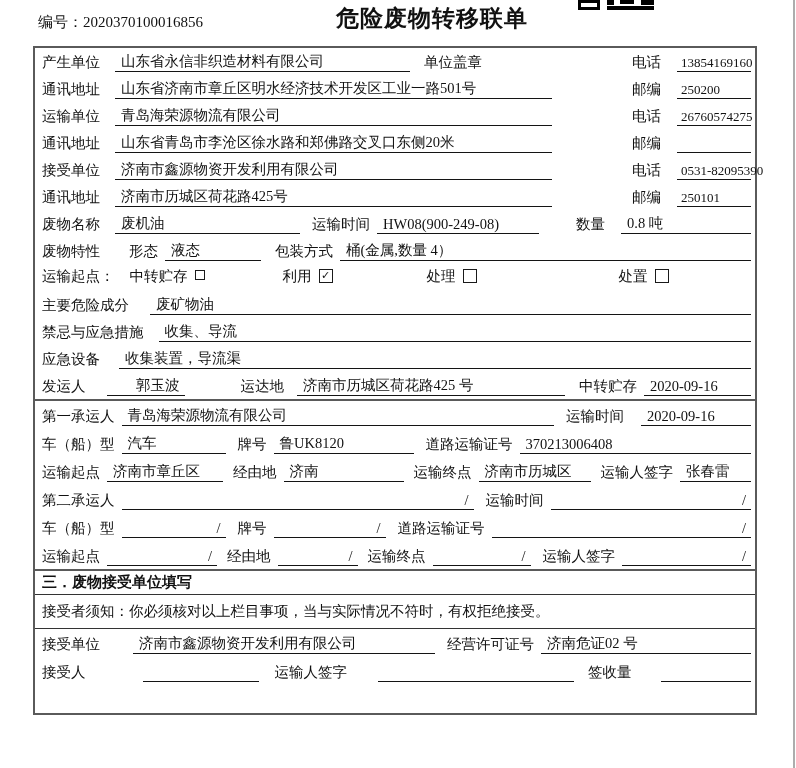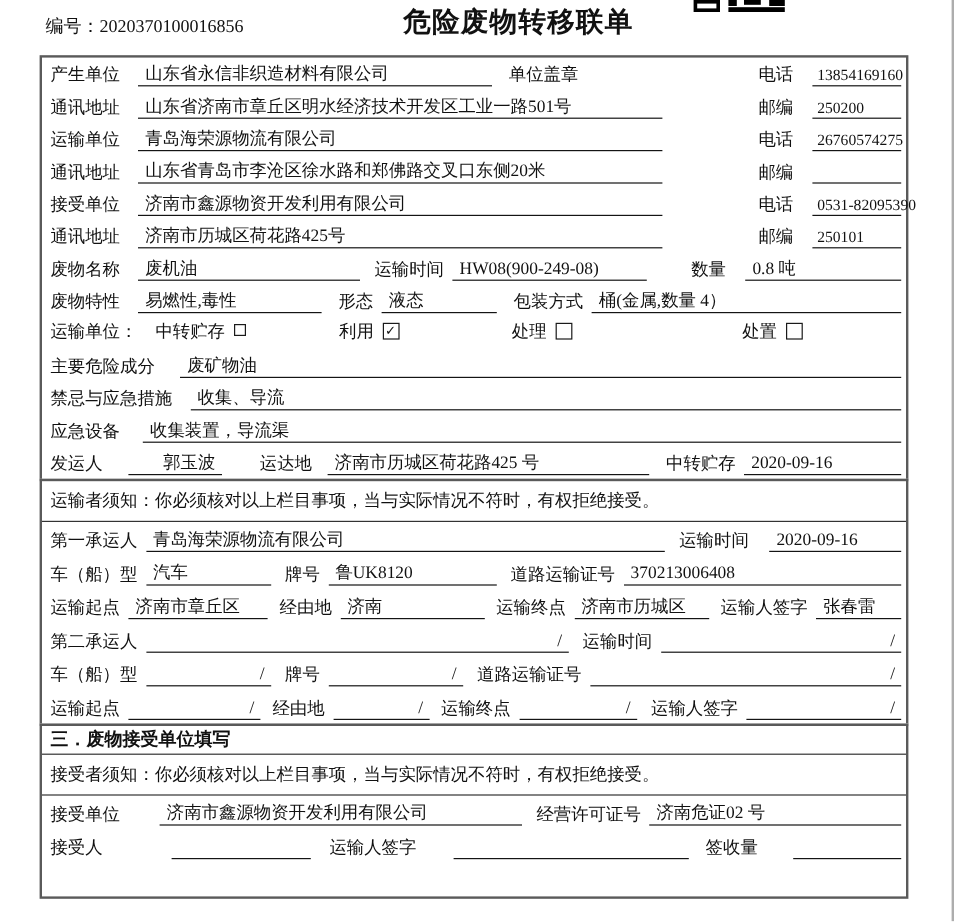--- a/index.html
+++ b/index.html
@@ -119,29 +119,28 @@
       <span class="lbl lw">废物名称</span>
       <span class="u" style="width:185px">废机油</span>
       <span class="lbl" style="margin-left:12px">运输时间</span>
       <span class="u" style="width:162px">HW08(900-249-08)</span>
       <span class="lbl rl">数量</span>
       <span class="u" style="width:130px;margin-left:9px">0.8 吨</span>
     </div>
 
     <div class="row">
       <span class="lbl lw">废物特性</span>
-      <span class="u" style="width:153px">易燃性,毒性</span>
       <span class="lbl" style="margin-left:14px">形态</span>
       <span class="u" style="width:96px">液态</span>
       <span class="lbl" style="margin-left:14px">包装方式</span>
       <span class="u fx">桶(金属,数量 4）</span>
     </div>
 
     <div class="row" style="align-items:center">
-      <span class="lbl">运输单位：</span>
+      <span class="lbl">运输起点：</span>
       <span class="opt" style="margin-left:8px">
         <span>中转贮存</span>
         <span class="cb sm"></span>
       </span>
       <span class="opt" style="margin-left:78px">
         <span>利用</span>
         <span class="cb checked">✓</span>
       </span>
       <span class="opt" style="margin-left:94px">
         <span>处理</span>
@@ -164,29 +163,28 @@
     </div>
 
     <div class="row">
       <span class="lbl">应急设备</span>
       <span class="u fx" style="margin-left:12px">收集装置，导流渠</span>
     </div>
 
     <div class="row">
       <span class="lbl">发运人</span>
       <span class="u c" style="width:78px;margin-left:14px">郭玉波</span>
-      <span class="lbl" style="margin-left:32px">运达地</span>
+      <span class="lbl" style="margin-left:56px">运达地</span>
       <span class="u" style="width:268px;margin-left:6px">济南市历城区荷花路425 号</span>
       <span class="lbl" style="margin-left:14px">中转贮存</span>
       <span class="u fx">2020-09-16</span>
     </div>
   </div>
 
   <div class="sec sec2">
-    <div class="notice">运输者须知：你必须核对以上栏目事项，当与实际情况不符时，有权拒绝接受。</div>
 
     <div class="row">
       <span class="lbl">第一承运人</span>
       <span class="u" style="width:432px">青岛海荣源物流有限公司</span>
       <span class="lbl rl">运输时间</span>
       <span class="u" style="width:110px;margin-left:10px">2020-09-16</span>
     </div>
 
     <div class="row">
       <span class="lbl">车（船）型</span>

